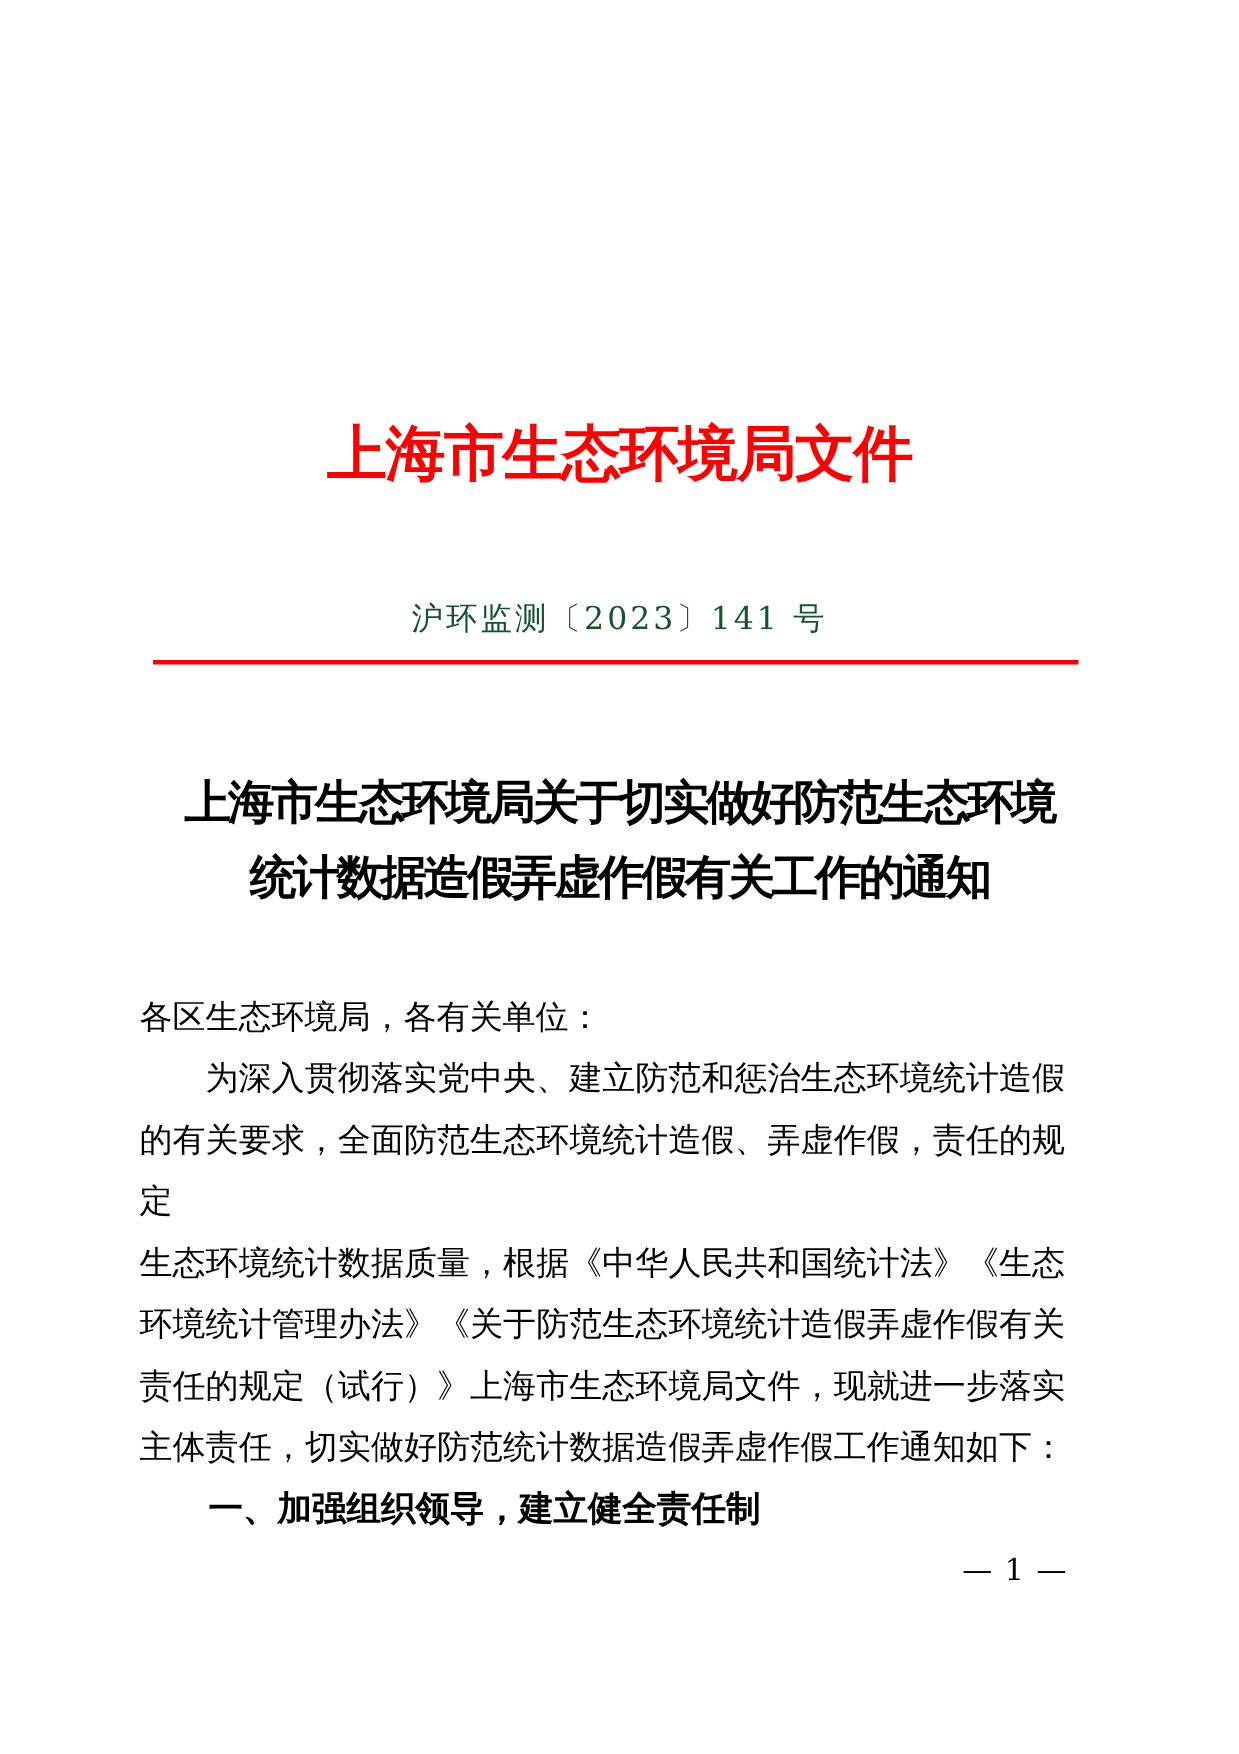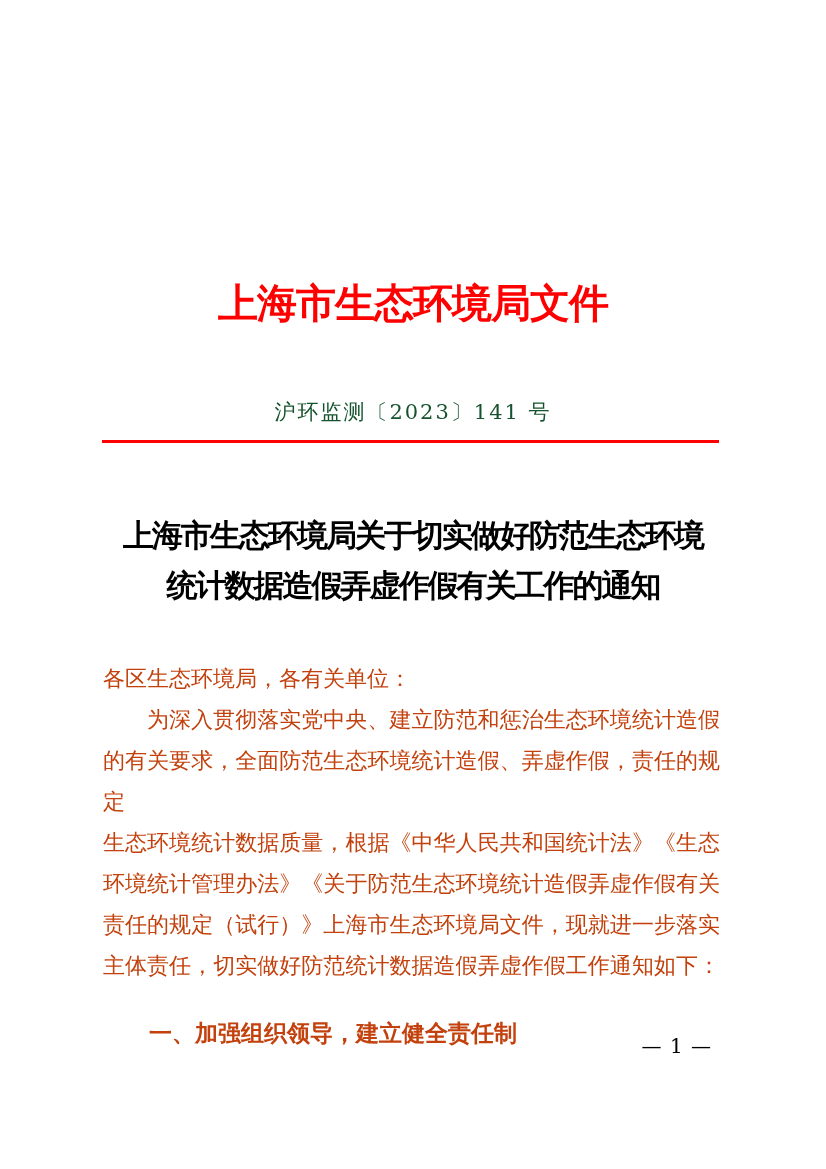--- a/index.html
+++ b/index.html
@@ -56,40 +56,39 @@
     font-family: Liberation Mono, monospace;
     font-weight: bold;
     font-size: 31px;
     letter-spacing: -2px;
     line-height: 50px;
     color: #000000;
   }
   .body-text {
     position: absolute;
     top: 658px;
-    left: 103px;
+    left: 93px;
     width: 617px;
     font-size: 22px;
-    color: #c2410c;
+    color: #000000;
   }
   .bline {
     line-height: 41px;
     letter-spacing: 0px;
   }
   .fill {
     text-align: justify;
     text-align-last: justify;
   }
   .indent { text-indent: 2em; }
   .heading {
     font-family: "DejaVu Sans", "Liberation Sans", sans-serif;
     font-weight: bold;
     font-size: 23px;
     text-indent: 2em;
-    margin-top: 27px;
   }
   .page-number {
     position: absolute;
     top: 1032px;
     right: 114px;
     font-size: 20px;
     letter-spacing: 1px;
     line-height: 28px;
     color: #000000;
   }

